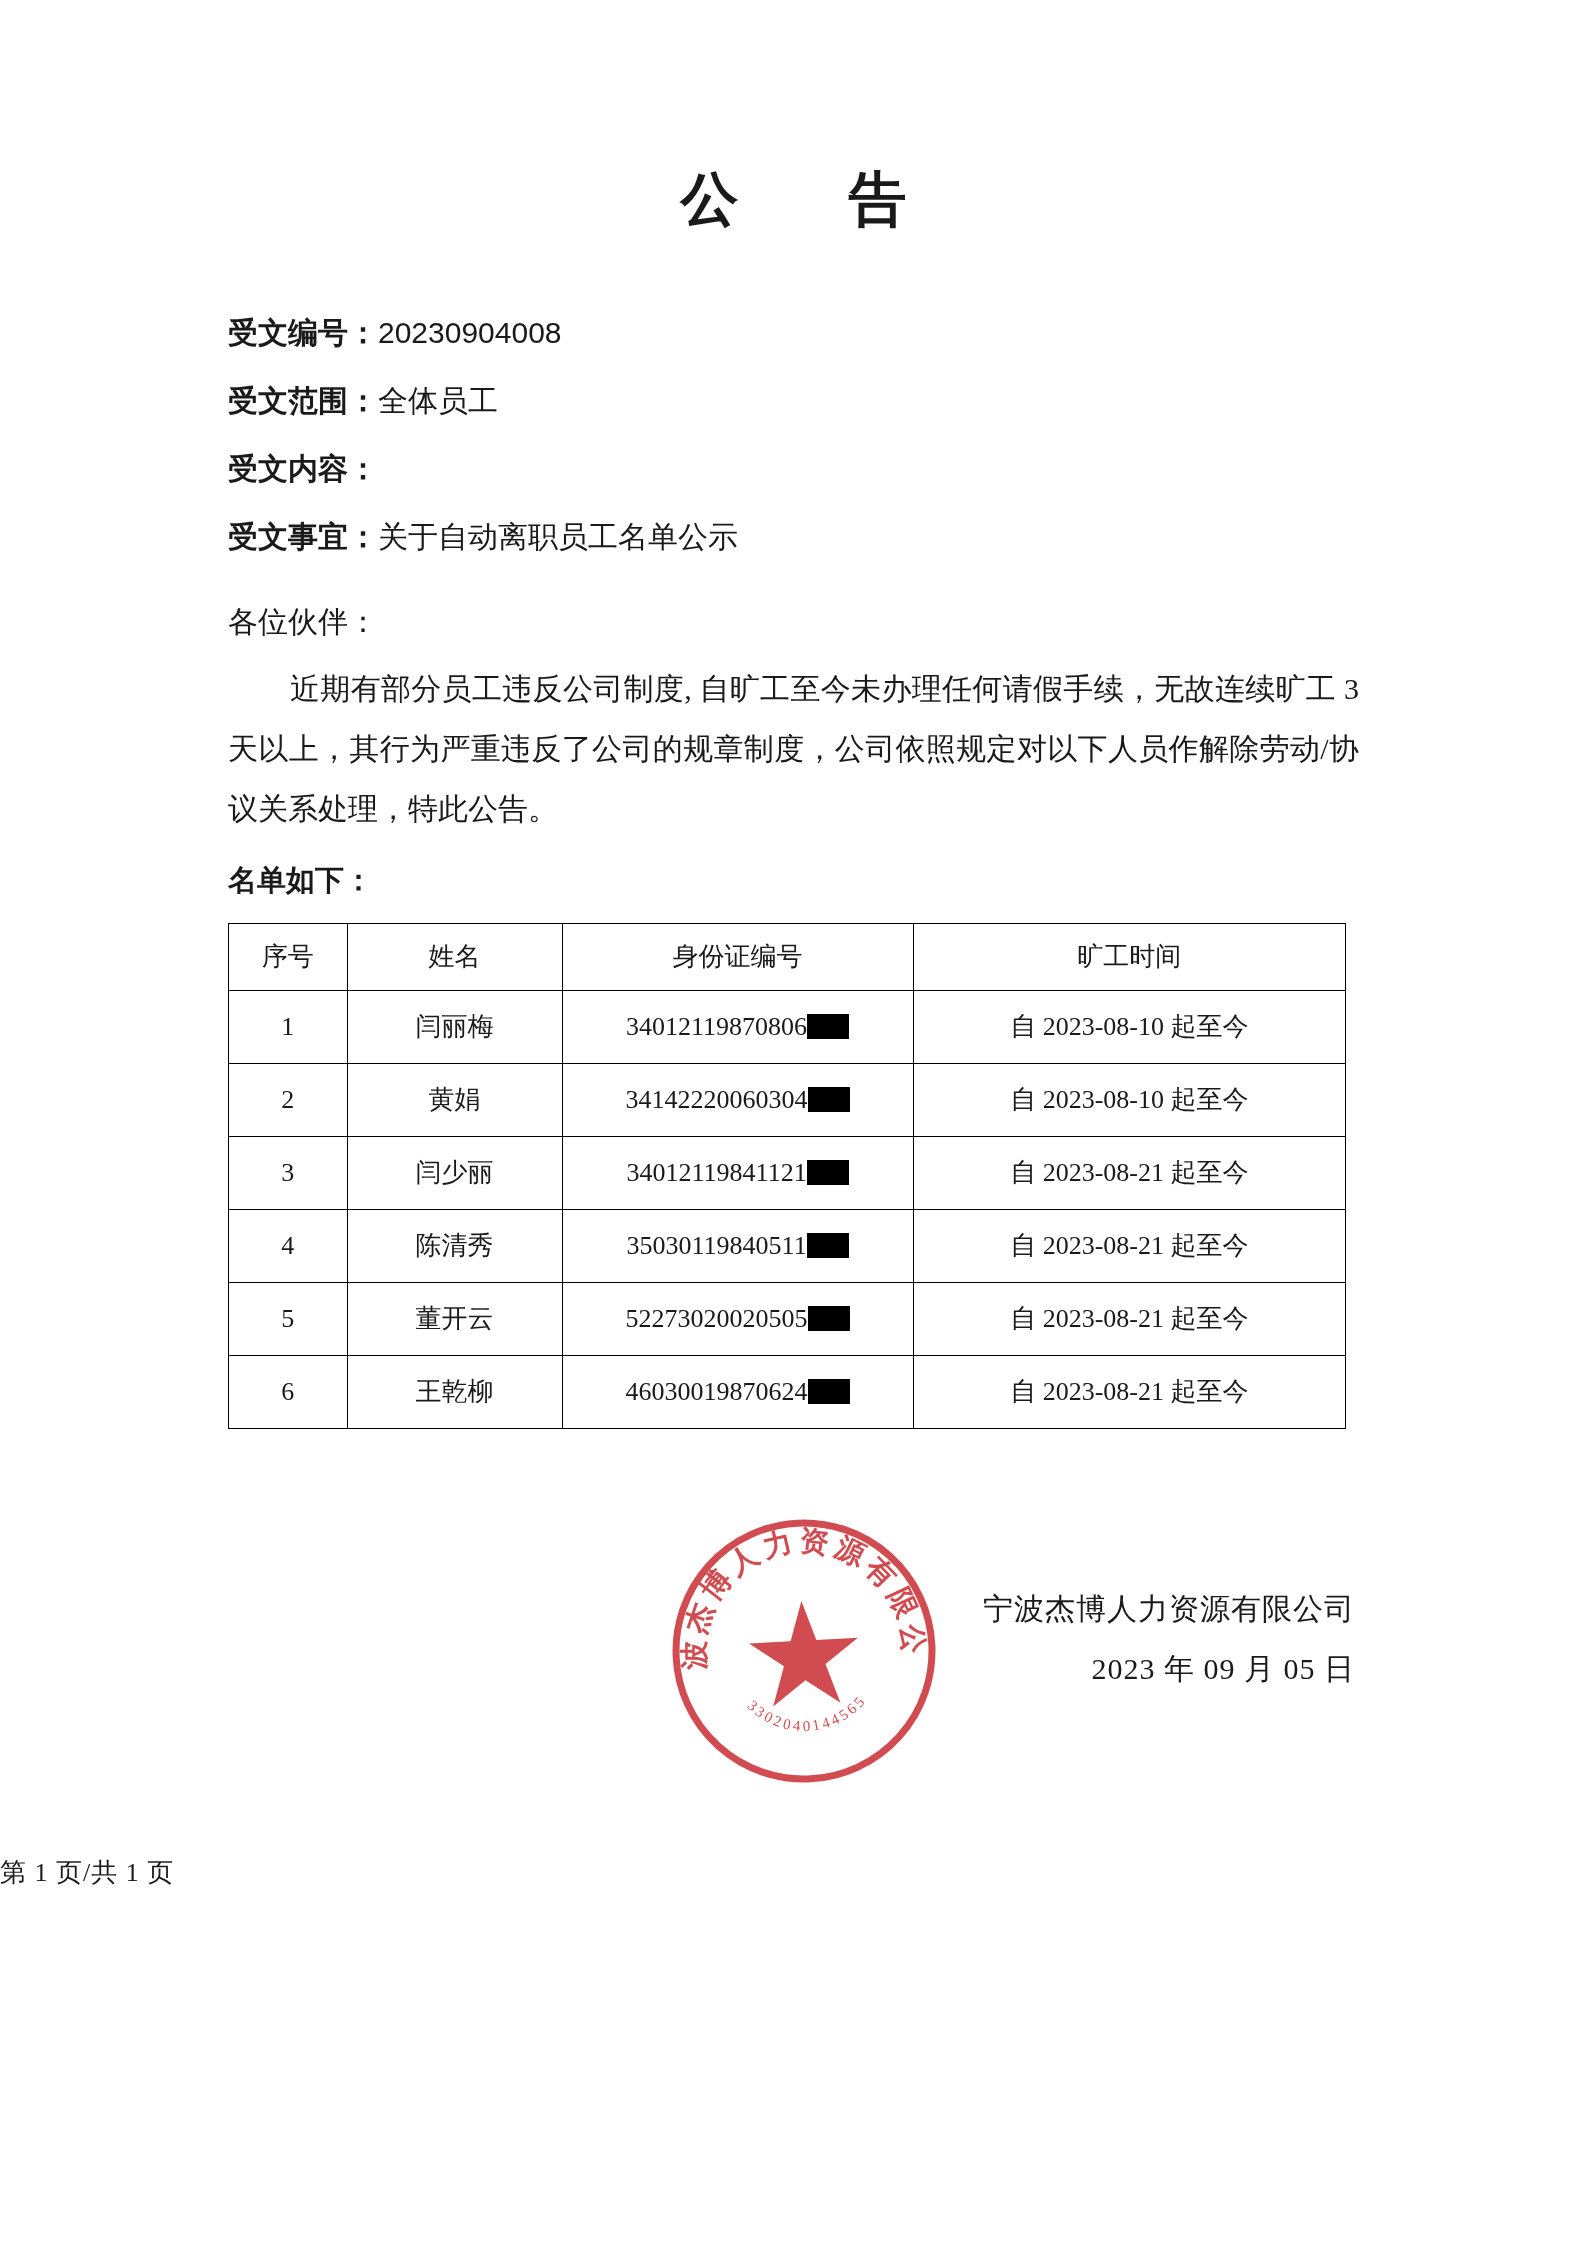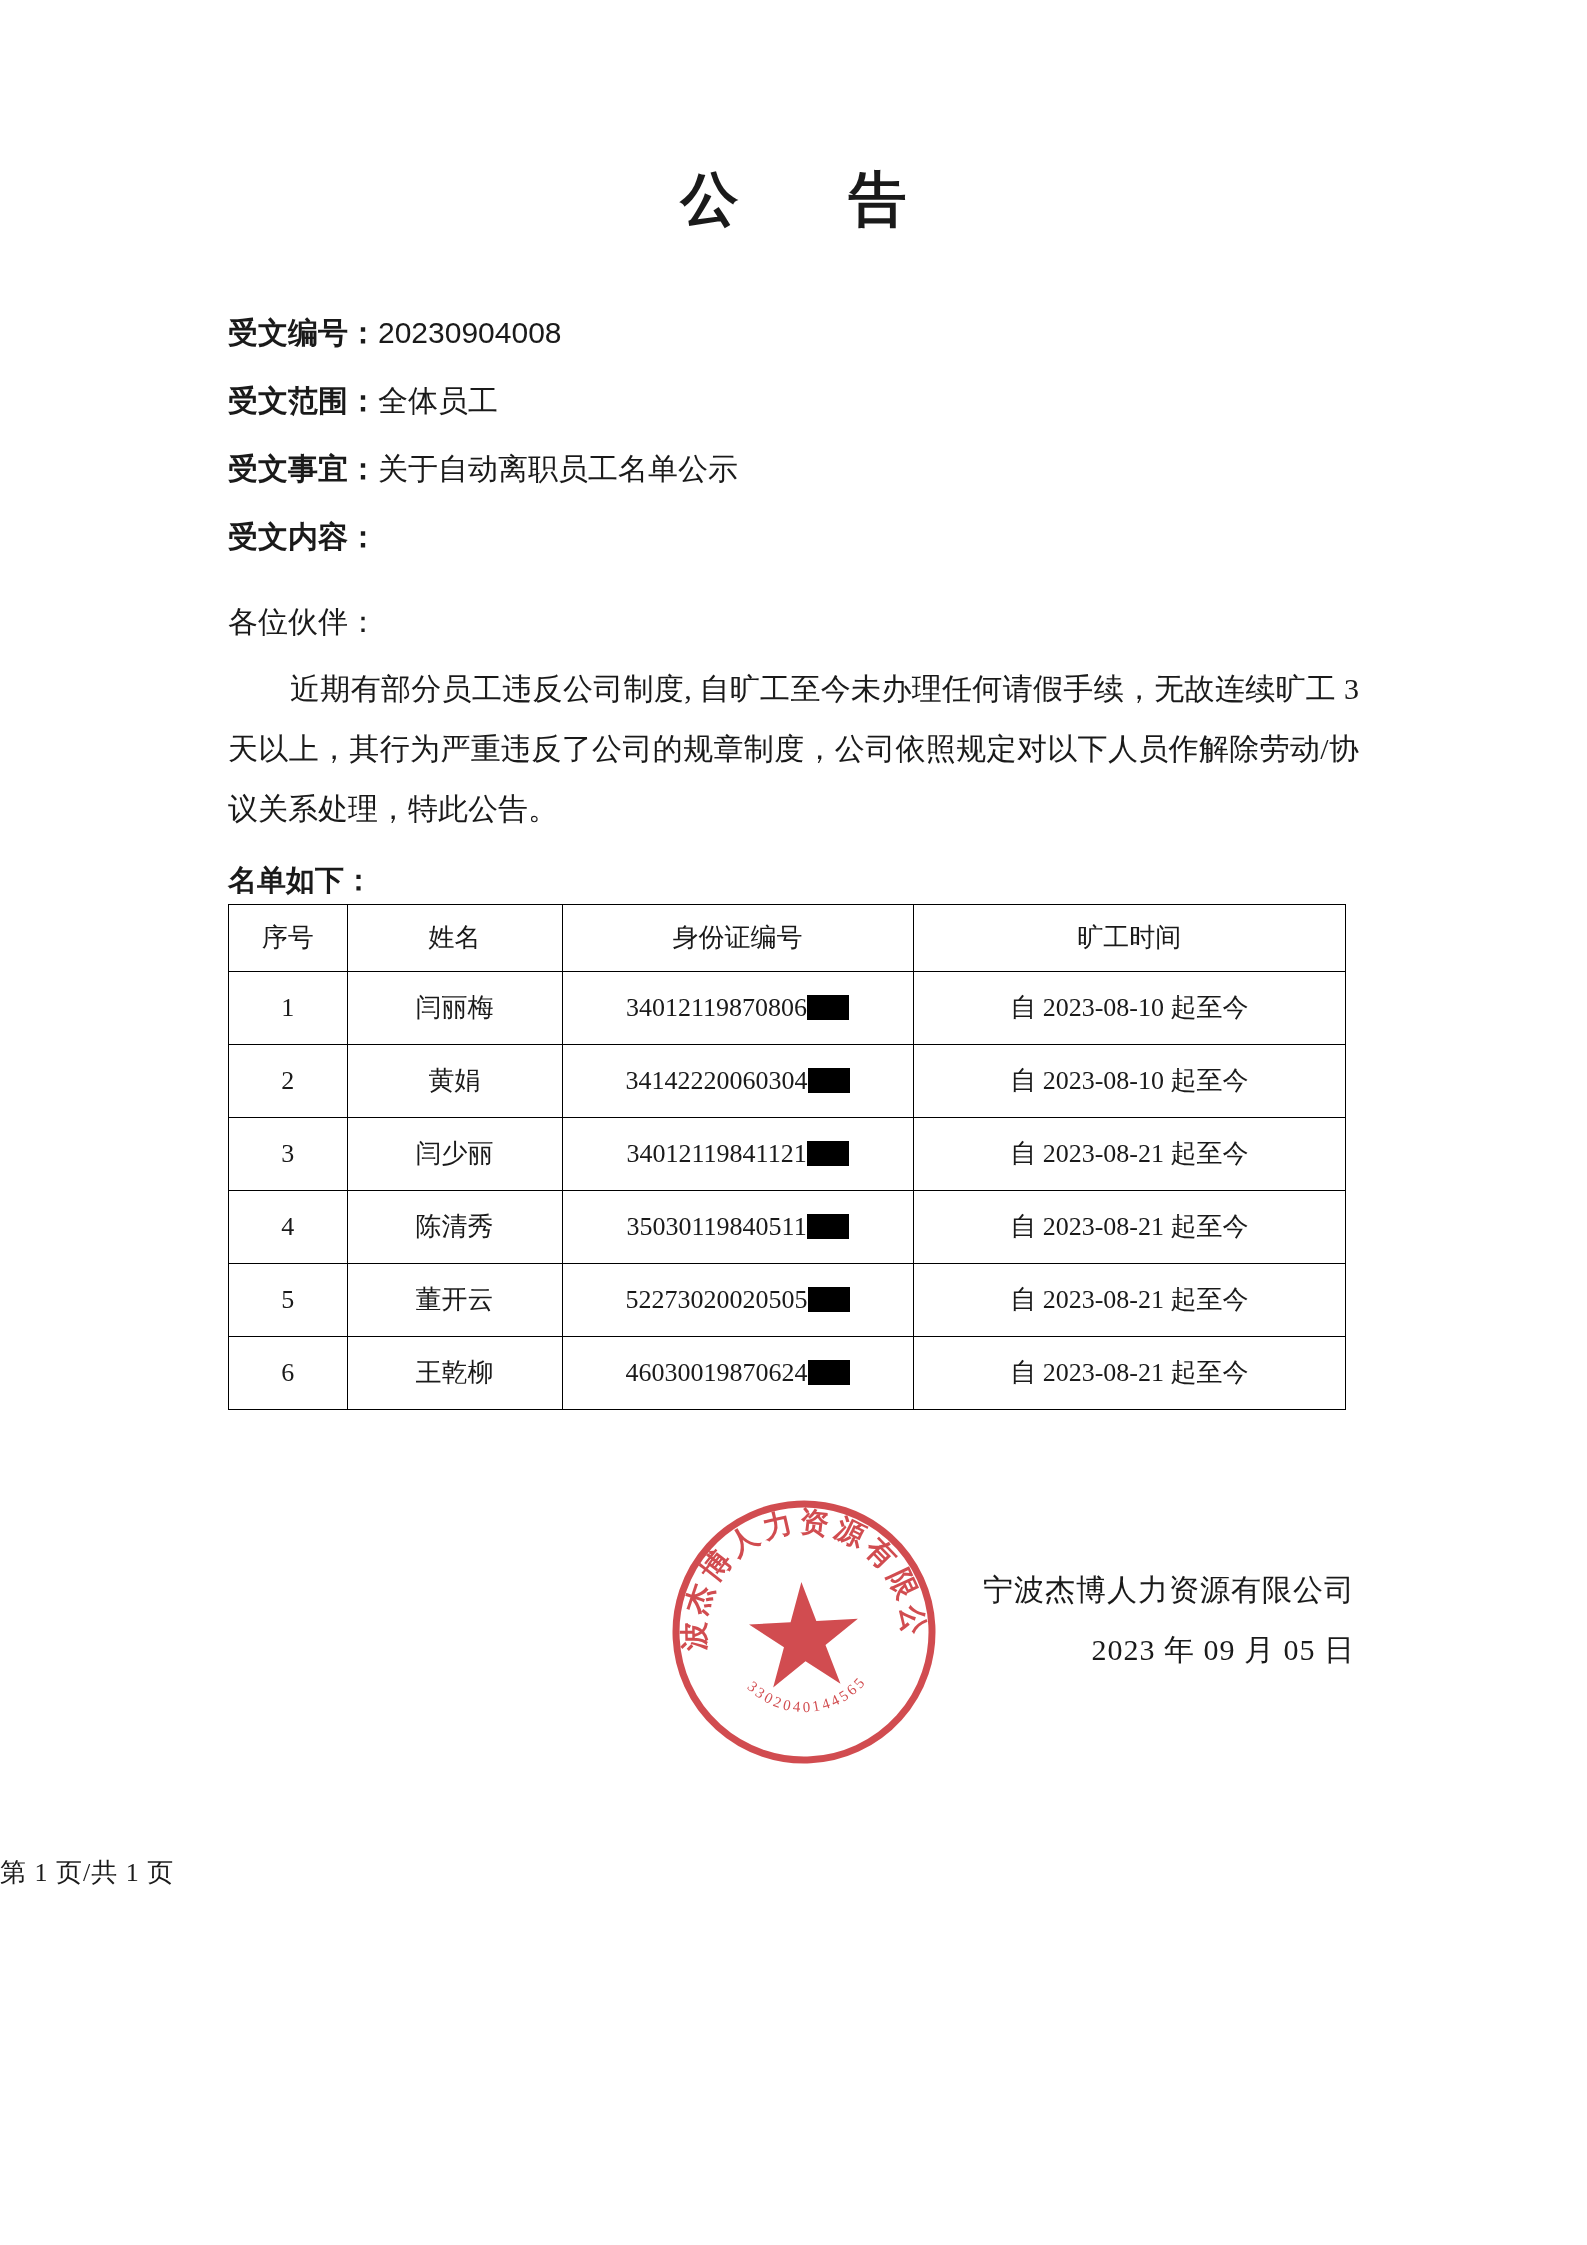--- a/index.html
+++ b/index.html
@@ -58,21 +58,21 @@
     line-height: 2.0;
     text-align: justify;
     text-indent: 62px;
     margin-top: 16px;
     margin-bottom: 6px;
   }
   .list-label {
     font-size: 29px;
     font-weight: bold;
     margin-top: 22px;
-    margin-bottom: 3px;
+    margin-bottom: 22px;
   }
   table.names {
     border-collapse: collapse;
     width: 1118px;
     table-layout: fixed;
   }
   table.names td, table.names th {
     border: 1.5px solid #000;
     text-align: center;
     font-size: 26px;
@@ -146,24 +146,24 @@
   <div class="doc-title">公　告</div>
 
   <div class="meta-block">
     <div class="meta-row">
       <span class="meta-label">受文编号：</span><span class="meta-value">20230904008</span>
     </div>
     <div class="meta-row">
       <span class="meta-label">受文范围：</span><span class="meta-value">全体员工</span>
     </div>
     <div class="meta-row">
+      <span class="meta-label">受文内容：</span><span class="meta-value"></span>
+    </div>
+    <div class="meta-row">
       <span class="meta-label">受文事宜：</span><span class="meta-value">关于自动离职员工名单公示</span>
-    </div>
-    <div class="meta-row">
-      <span class="meta-label">受文内容：</span><span class="meta-value"></span>
     </div>
   </div>
 
   <div class="salutation">各位伙伴：</div>
 
   <div class="body-text">近期有部分员工违反公司制度, 自旷工至今未办理任何请假手续，无故连续旷工 3 天以上，其行为严重违反了公司的规章制度，公司依照规定对以下人员作解除劳动/协议关系处理，特此公告。</div>
 
   <div class="list-label">名单如下：</div>
 
   <table class="names">

